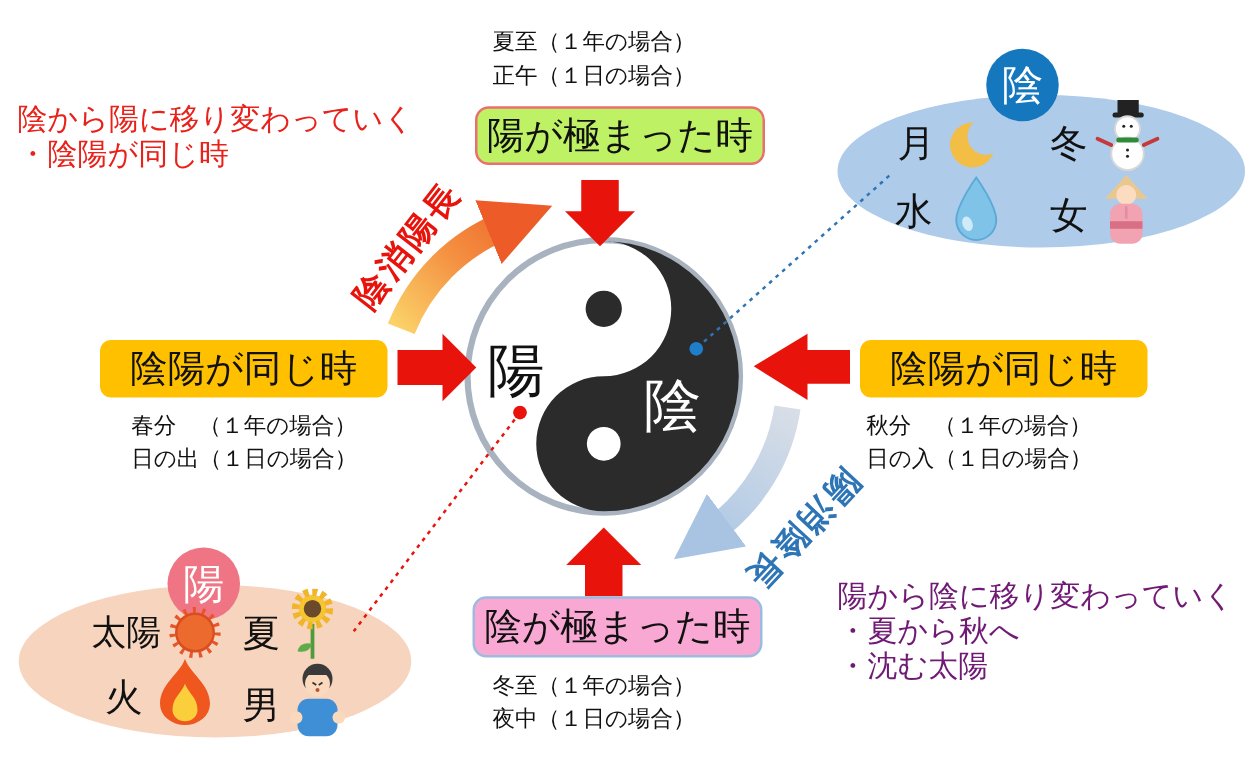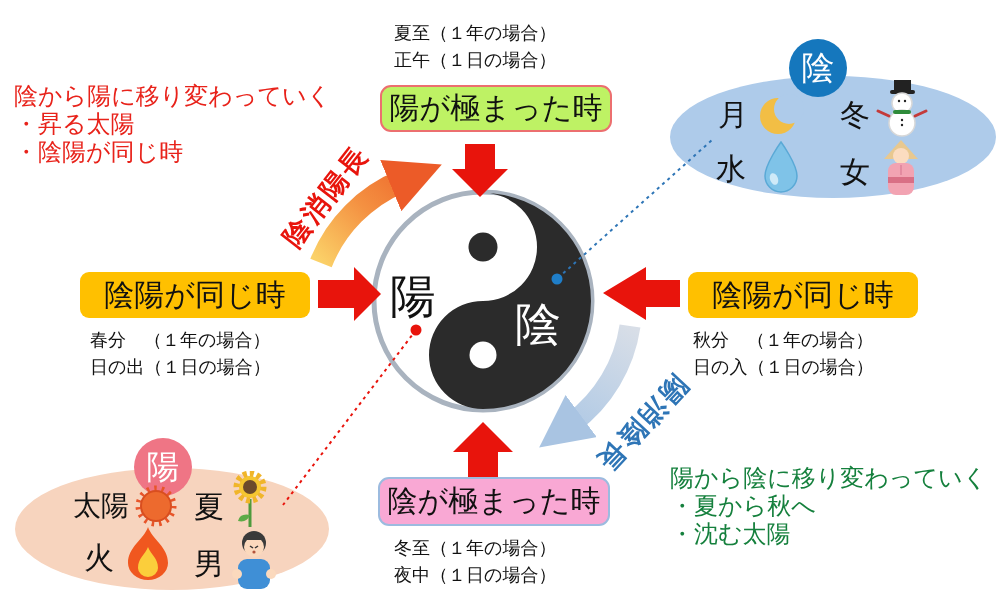--- a/index.html
+++ b/index.html
@@ -4,21 +4,21 @@
 <style>
   html,body{margin:0;padding:0;background:#fff;}
   #stage{
     position:relative;width:998px;height:610px;background:#ffffff;overflow:hidden;
     font-family:"Liberation Sans","DejaVu Sans",sans-serif;color:#1a1a1a;
   }
   .abs{position:absolute;}
   
   .note{line-height:28px;font-size:24px;white-space:nowrap;margin-top:30px;}
   .note.red{color:#e8221a;}
-  .note.blue{color:#15803d;}
+  .note.blue{color:#701a75;}
   
   .labelbox{
     display:flex;align-items:center;justify-content:center;
     font-size:30px;white-space:nowrap;color:#111;z-index:3;
   }
   .box-pink{background:#bef264;border:2px solid #ec6f6f;border-radius:11px;}
   .box-gold{background:#ffc000;border-radius:9px;}
   .box-blue{background:#f9a8d4;border:2px solid #9cbbdf;border-radius:11px;}
   
   .caption{font-size:18px;line-height:27px;color:#111;white-space:nowrap;z-index:3;}
@@ -44,38 +44,37 @@
   svg.overlay{position:absolute;left:0;top:0;z-index:2;}
   .icon{display:block;}
 </style>
 </head>
 <body>
 
 <div id="stage">
 
   <div class="abs note red" style="left:14px;top:52px;">
     <div>陰から陽に移り変わっていく</div>
-    <div>・昇る太陽</div>
     <div>・陰陽が同じ時</div>
   </div>
 
   <div class="abs note blue" style="left:670px;top:434px;">
     <div>陽から陰に移り変わっていく</div>
     <div>・夏から秋へ</div>
     <div>・沈む太陽</div>
   </div>
 
   <div class="abs caption" style="left:394px;top:20px;">
     <div>夏至（１年の場合）</div>
     <div>正午（１日の場合）</div>
   </div>
   <div class="abs labelbox box-pink" style="left:380px;top:85px;width:228px;height:43px;">陽が極まった時</div>
 
   <div class="abs labelbox box-gold" style="left:80px;top:272px;width:230px;height:46px;">陰陽が同じ時</div>
-  <div class="abs caption" style="left:90px;top:327px;">
+  <div class="abs caption" style="left:105px;top:327px;">
     <div>春分　（１年の場合）</div>
     <div>日の出（１日の場合）</div>
   </div>
 
   <div class="abs labelbox box-gold" style="left:688px;top:272px;width:230px;height:46px;">陰陽が同じ時</div>
   <div class="abs caption" style="left:693px;top:327px;">
     <div>秋分　（１年の場合）</div>
     <div>日の入（１日の場合）</div>
   </div>
 

